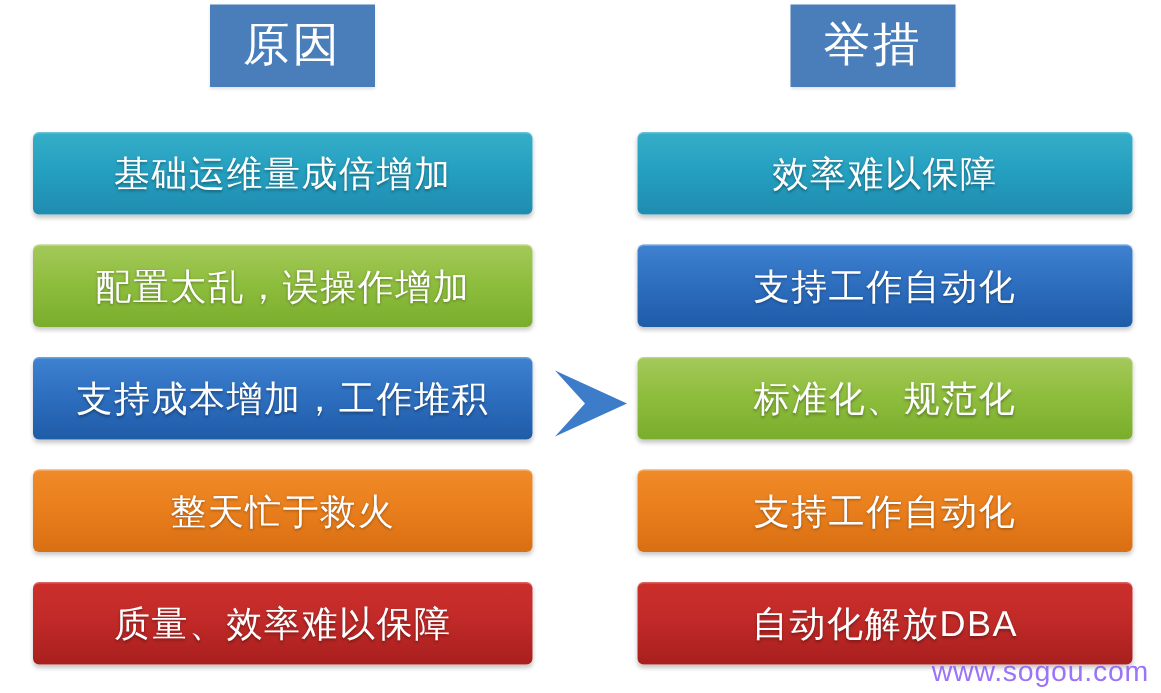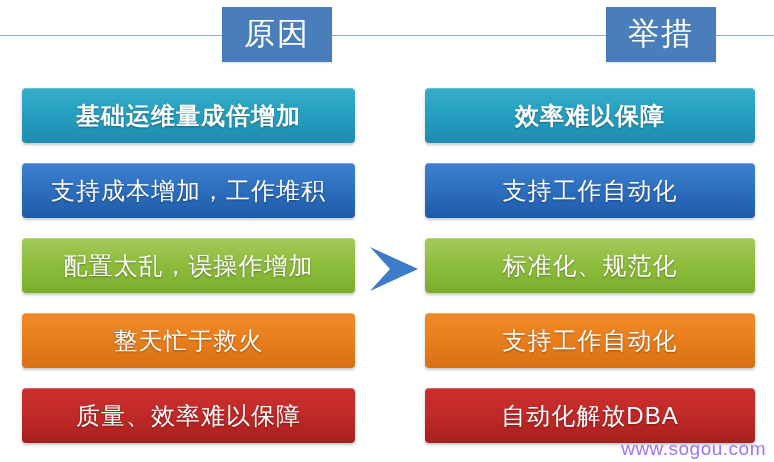--- a/index.html
+++ b/index.html
@@ -15,20 +15,21 @@
     font-family: "Liberation Sans", "DejaVu Sans", sans-serif;
   }
 
   
   .header-row {
     position: absolute;
     top: 0;
     height: 68px;
     display: flex;
     align-items: center;
+    flex-direction: column;
   }
   .header-row.left  { left: 0;   width: 390px; }
   .header-row.right { left: 390px; width: 384px; }
 
   .hdr-line {
     flex: 1 1 auto;
     height: 0;
     border-top: 1px solid #8faccf;
     margin-top: 2px;
   }
@@ -64,21 +65,21 @@
     color: #ffffff;
     font-size: 24px;
     letter-spacing: 1px;
     text-shadow: 0 1px 2px rgba(0,0,0,0.35);
     box-shadow: 0 2px 3px rgba(0,0,0,0.22), inset 0 1px 0 rgba(255,255,255,0.25);
     box-sizing: border-box;
     white-space: nowrap;
   }
   .bar:last-child { margin-bottom: 2px; }
 
-  .bar.teal   { background: linear-gradient(180deg, #36aec9 0%, #25a0c0 45%, #1f8cb0 100%); font-weight: bold; }
+  .bar.teal   { background: linear-gradient(180deg, #36aec9 0%, #25a0c0 45%, #1f8cb0 100%); }
   .bar.blue   { background: linear-gradient(180deg, #3f82d0 0%, #2e6fc0 45%, #1f5ca8 100%); }
   .bar.green  { background: linear-gradient(180deg, #9dc council 0%, #8cbf3f 45%, #79ab2f 100%); }
   .bar.green  { background: linear-gradient(180deg, #a3c martian 0%, #8cbf3f 45%, #79ab2f 100%); }
   .bar.green  { background: linear-gradient(180deg, #a4c95a 0%, #8fbe3e 45%, #7aad2c 100%); }
   .bar.orange { background: linear-gradient(180deg, #f08a28 0%, #ea7f1d 45%, #d86f12 100%); }
   .bar.red    { background: linear-gradient(180deg, #cc2f2c 0%, #c12a28 45%, #a81f1e 100%); }
 
   
   .arrow {
     position: absolute;
@@ -112,25 +113,25 @@
 <div class="header-row right">
   <div class="hdr-line"></div>
   <div class="hdr-box">举措</div>
   <div class="hdr-line short"></div>
 </div>
 
 <div class="col left">
   <div class="bar teal">
       <span>基础运维量成倍增加</span>
     </div>
+  <div class="bar green">
+      <span>配置太乱，误操作增加</span>
+    </div>
   <div class="bar blue">
       <span>支持成本增加，工作堆积</span>
-    </div>
-  <div class="bar green">
-      <span>配置太乱，误操作增加</span>
     </div>
   <div class="bar orange">
       <span>整天忙于救火</span>
     </div>
   <div class="bar red">
       <span>质量、效率难以保障</span>
     </div>
 </div>
 
 <div class="arrow">

